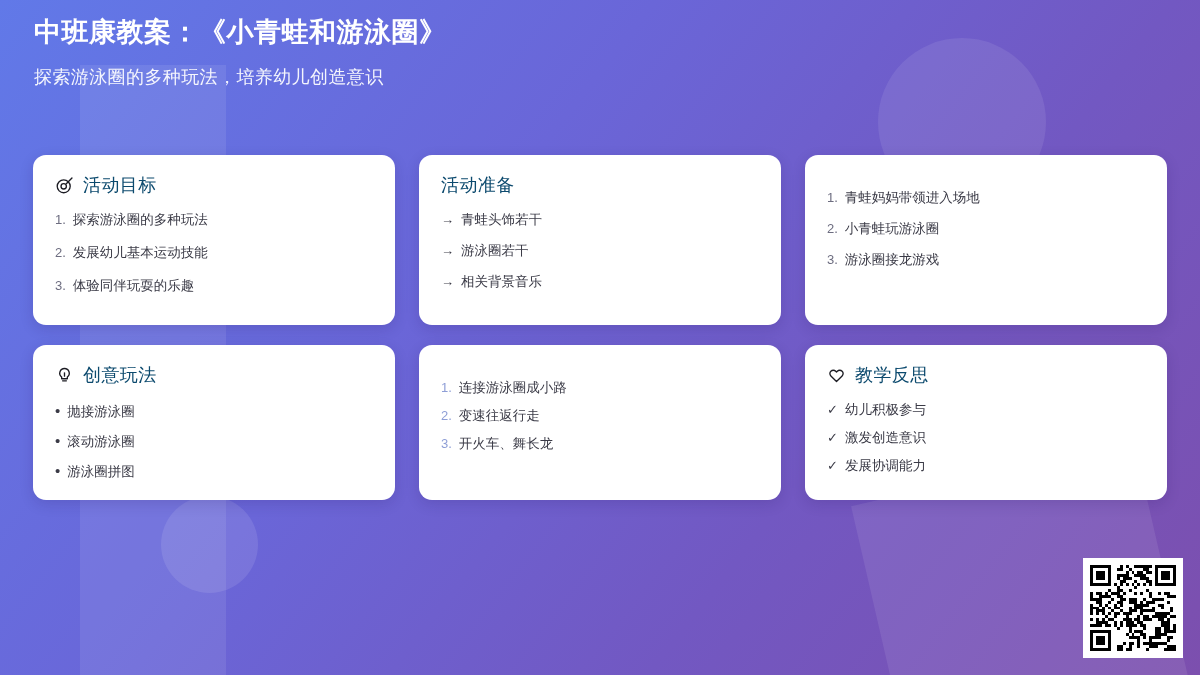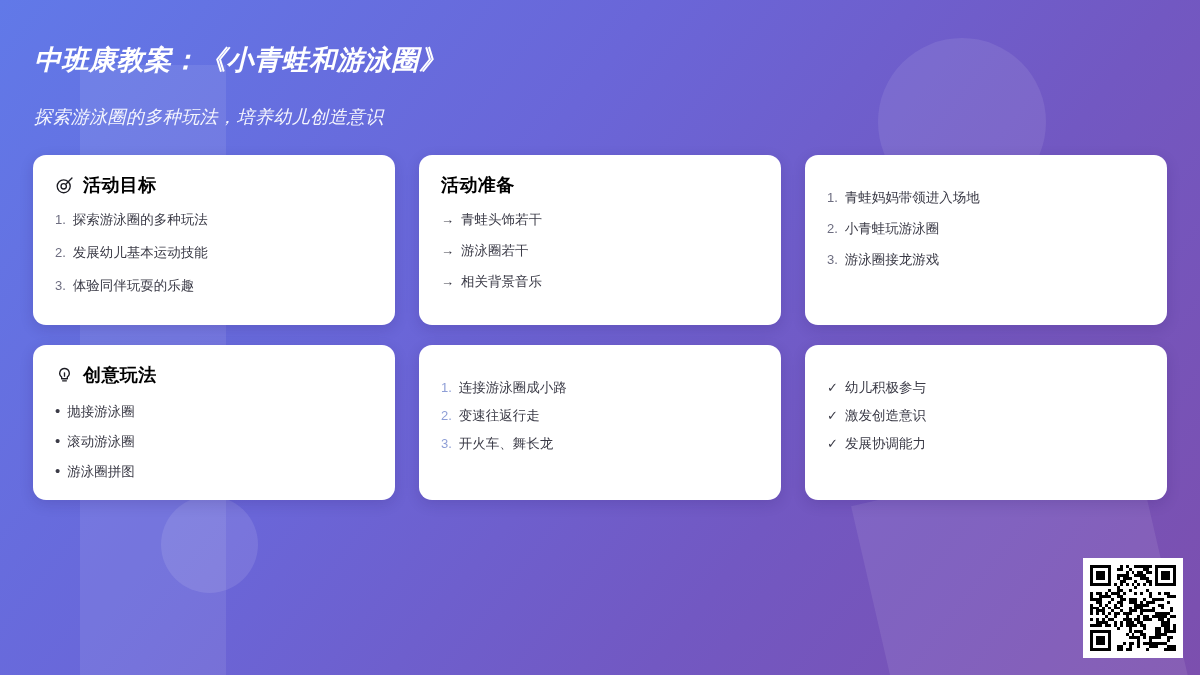--- a/index.html
+++ b/index.html
@@ -64,37 +64,36 @@
 
   
   .header {
     position: absolute;
     left: 0; top: 0;
     width: 1100px;
     height: 140px;
     display: flex;
     align-items: flex-start;
     justify-content: space-between;
-    padding: 44px 34px 0 34px;
-    font-style: italic;
+    padding: 16px 34px 0 34px;
   }
 
   .header-left { position: relative; z-index: 3; }
 
   .slide-title {
     color: #ffffff;
     font-size: 27px;
     font-weight: bold;
     letter-spacing: 0.5px;
     line-height: 1.25;
     white-space: nowrap;
   }
 
   .slide-subtitle {
-    margin-top: 28px;
+    margin-top: 16px;
     color: rgba(255,255,255,0.93);
     font-size: 18px;
     font-weight: normal;
     letter-spacing: 0.4px;
     line-height: 1.3;
     white-space: nowrap;
   }
 
   .header-right {
     position: relative;
@@ -146,22 +145,22 @@
     flex: 0 0 19px;
     display: inline-flex;
     align-items: center;
     justify-content: center;
     color: #1c1c23;
   }
   .card-icon svg { display: block; }
 
   .card-title {
     font-size: 18px;
-    font-weight: bold;
-    color: #000000;
+    font-weight: normal;
+    color: #0c4a6e;
     letter-spacing: 0.4px;
     line-height: 1.2;
   }
 
   .card-body { margin-top: 14px; }
 
   .item {
     display: flex;
     align-items: baseline;
     gap: 7px;
@@ -323,20 +322,28 @@
           <span>变速往返行走</span>
         </div>
         <div class="item">
           <span class="marker marker-accent">3.</span>
           <span>开火车、舞长龙</span>
         </div>
       </div>
     </div>
 
     <div class="card">
+      <div class="card-head">
+        <span class="card-icon">
+          <svg viewBox="0 0 24 24" width="19" height="19" fill="none" stroke="currentColor" stroke-width="1.7" stroke-linecap="round" stroke-linejoin="round">
+            <path d="M12 19.5 4.9 12.6a4.2 4.2 0 0 1 0-6 4.3 4.3 0 0 1 6.1 0l1 1 1-1a4.3 4.3 0 0 1 6.1 0 4.2 4.2 0 0 1 0 6Z"></path>
+          </svg>
+        </span>
+        <span class="card-title">教学反思</span>
+      </div>
       <div class="card-body spacing-tight">
         <div class="item">
           <span class="marker marker-check">✓</span>
           <span>幼儿积极参与</span>
         </div>
         <div class="item">
           <span class="marker marker-check">✓</span>
           <span>激发创造意识</span>
         </div>
         <div class="item">

